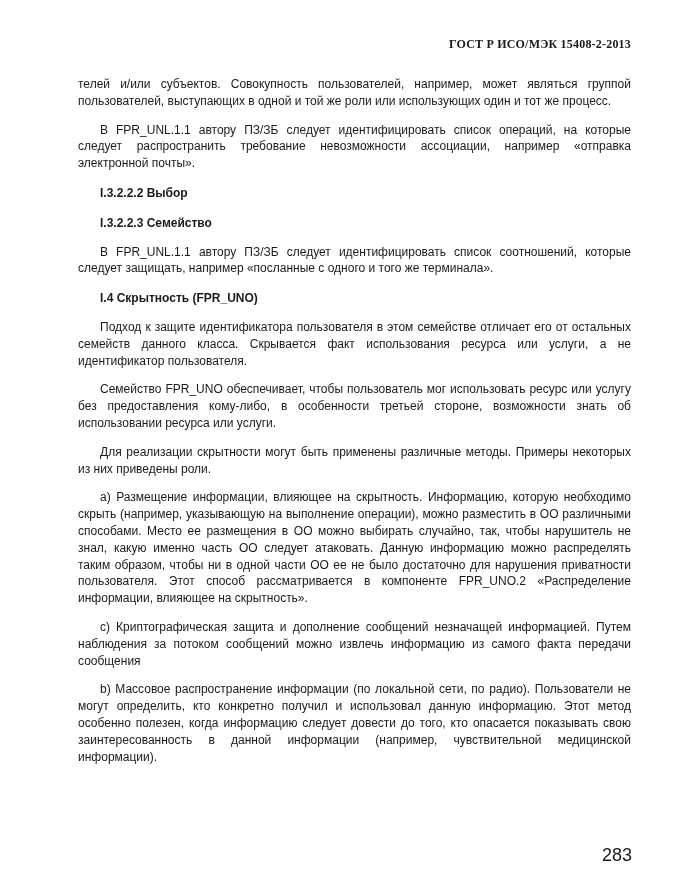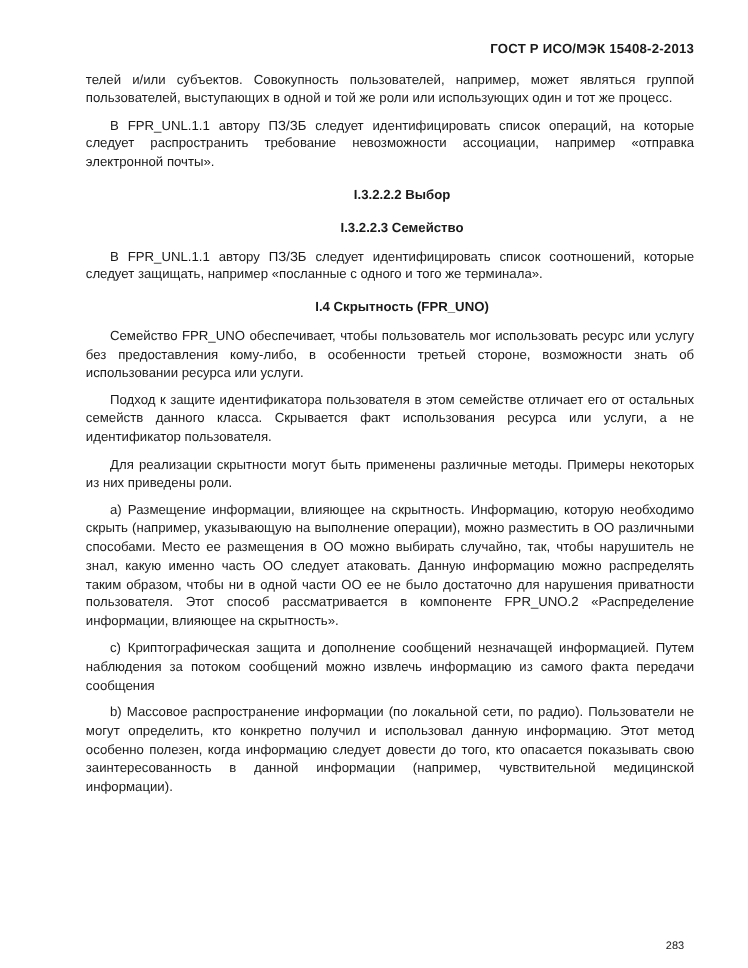--- a/index.html
+++ b/index.html
@@ -16,48 +16,49 @@
     color: #1a1a1a;
     overflow: hidden;
   }
   .doc-header {
     position: absolute;
     top: 37px;
     right: 49px;
     font-size: 12px;
     font-weight: 700;
     letter-spacing: 0.2px;
+    font-family: Liberation Serif, serif;
   }
   .content {
     position: absolute;
     top: 64px;
     left: 78px;
     width: 553px;
     font-size: 12px;
     line-height: 16.8px;
   }
   .para {
-    margin: 0 0 8px 0;
+    margin: 12px 0 8px 0;
     text-align: justify;
     text-indent: 22px;
   }
   .para.cont {
     text-indent: 0;
   }
   .heading {
     margin: 13px 0 9px 0;
     font-weight: 700;
     text-indent: 22px;
-    text-align: center;
+    text-align: left;
   }
   .page-number {
     position: absolute;
     bottom: 14px;
-    right: 58px;
-    font-size: 10px;
+    right: 48px;
+    font-size: 18px;
     text-align: right;
   }
 </style>
 </head>
 <body>
 
 <div class="page">
 
   <div class="doc-header">ГОСТ Р ИСО/МЭК 15408-2-2013</div>
 
@@ -70,23 +71,23 @@
     <p class="heading">I.3.2.2.2 Выбор</p>
 
 
     <p class="heading">I.3.2.2.3 Семейство</p>
 
     <p class="para">В FPR_UNL.1.1 автору ПЗ/ЗБ следует идентифицировать список соотношений, которые следует защищать, например «посланные с одного и того же терминала».</p>
 
     <p class="heading">I.4 Скрытность (FPR_UNO)</p>
 
 
+    <p class="para">Подход к защите идентификатора пользователя в этом семействе отличает его от остальных семейств данного класса. Скрывается факт использования ресурса или услуги, а не идентификатор пользователя.</p>
+
     <p class="para">Семейство FPR_UNO обеспечивает, чтобы пользователь мог использовать ресурс или услугу без предоставления кому-либо, в особенности третьей стороне, возможности знать об использовании ресурса или услуги.</p>
-
-    <p class="para">Подход к защите идентификатора пользователя в этом семействе отличает его от остальных семейств данного класса. Скрывается факт использования ресурса или услуги, а не идентификатор пользователя.</p>
 
     <p class="para">Для реализации скрытности могут быть применены различные методы. Примеры некоторых из них приведены роли.</p>
 
     <p class="para">a) Размещение информации, влияющее на скрытность. Информацию, которую необходимо скрыть (например, указывающую на выполнение операции), можно разместить в ОО различными способами. Место ее размещения в ОО можно выбирать случайно, так, чтобы нарушитель не знал, какую именно часть ОО следует атаковать. Данную информацию можно распределять таким образом, чтобы ни в одной части ОО ее не было достаточно для нарушения приватности пользователя. Этот способ рассматривается в компоненте FPR_UNO.2 «Распределение информации, влияющее на скрытность».</p>
 
     <p class="para">c) Криптографическая защита и дополнение сообщений незначащей информацией. Путем наблюдения за потоком сообщений можно извлечь информацию из самого факта передачи сообщения</p>
 
     <p class="para">b) Массовое распространение информации (по локальной сети, по радио). Пользователи не могут определить, кто конкретно получил и использовал данную информацию. Этот метод особенно полезен, когда информацию следует довести до того, кто опасается показывать свою заинтересованность в данной информации (например, чувствительной медицинской информации).</p>
 
   </div>

